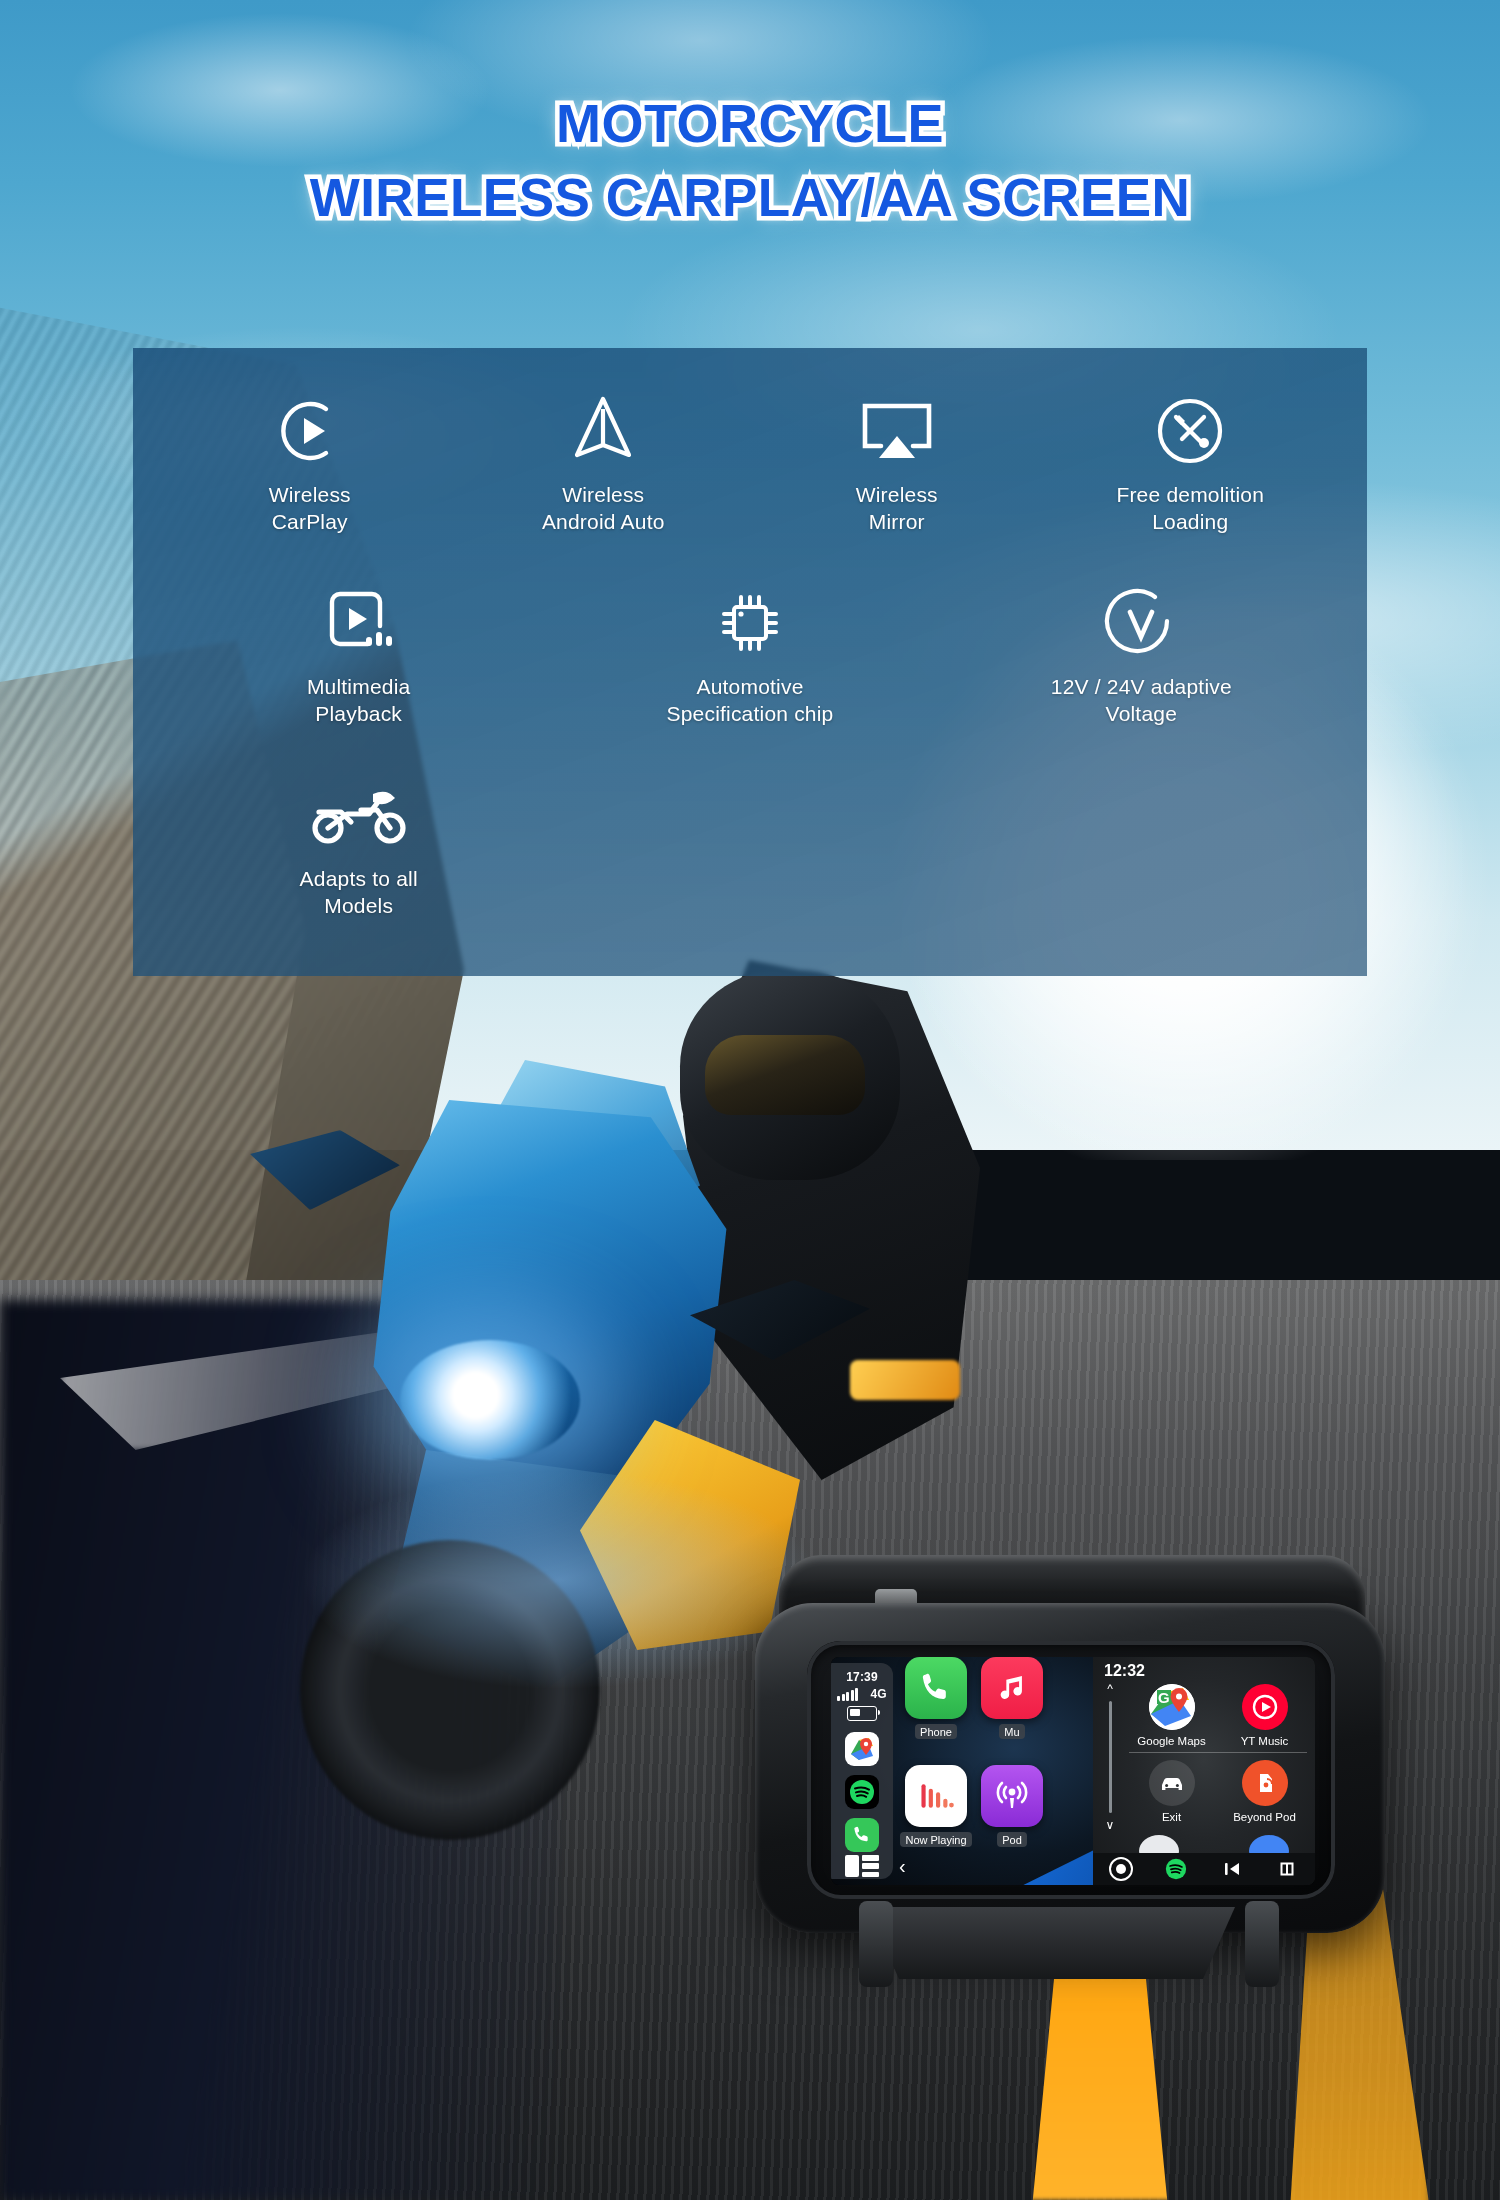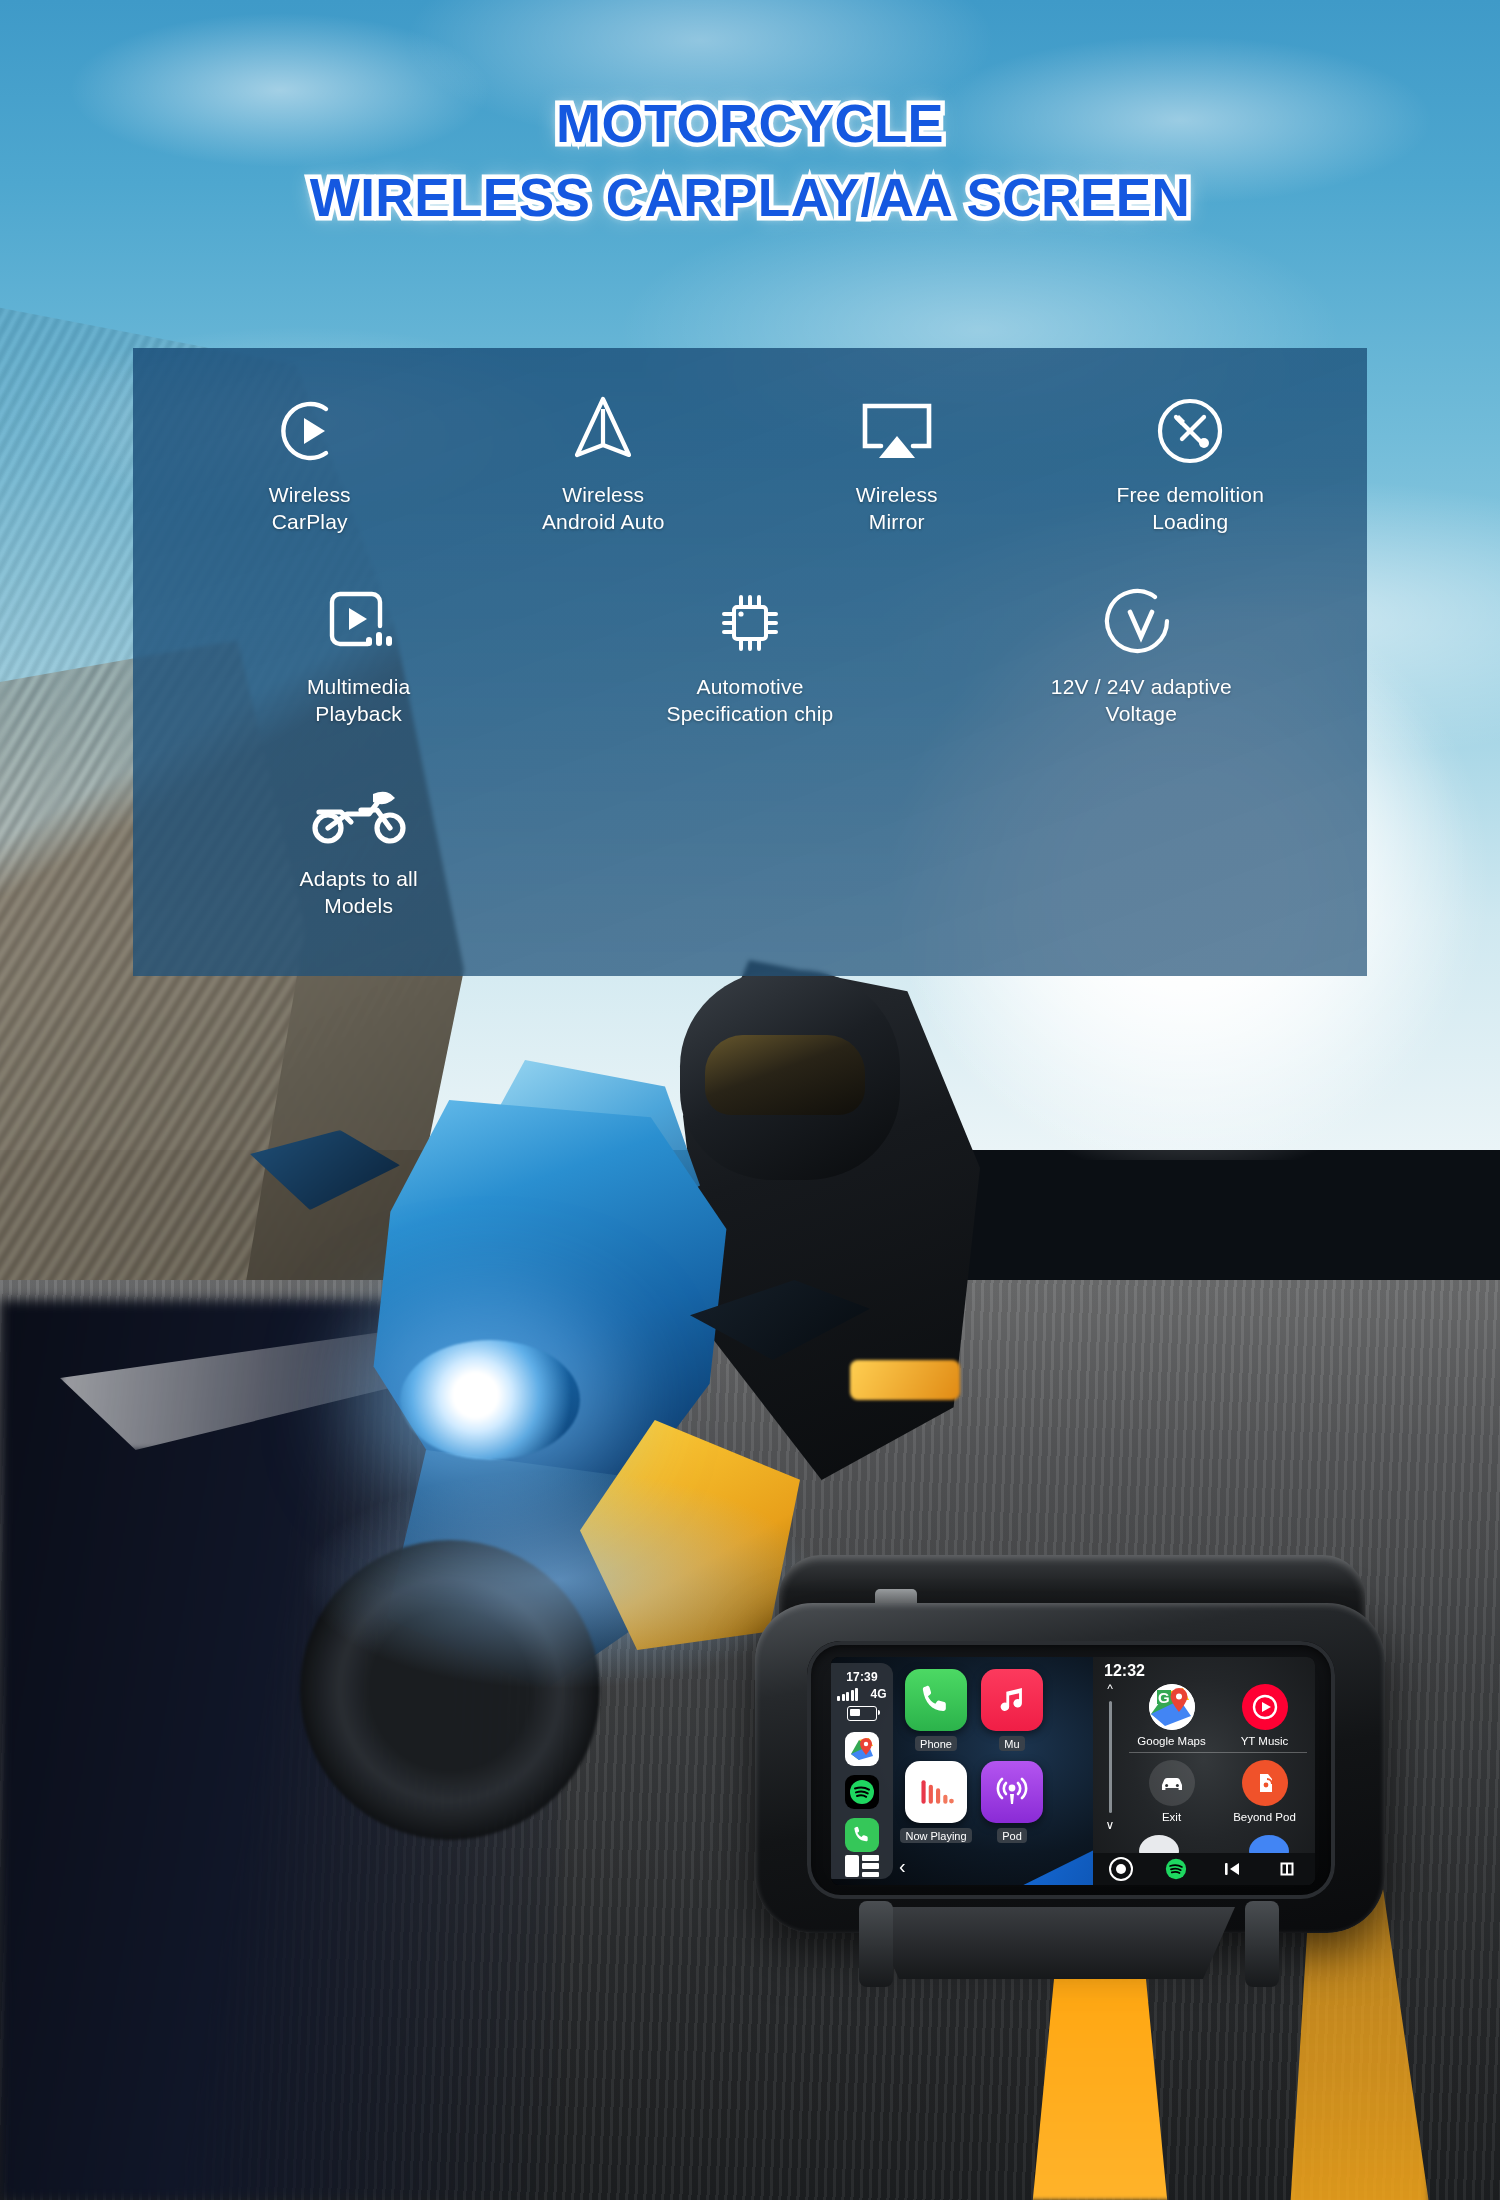--- a/index.html
+++ b/index.html
@@ -160,21 +160,21 @@
   .sig i:nth-child(2){height:7px;}
   .sig i:nth-child(3){height:9px;}
   .sig i:nth-child(4){height:11px;}
   .sig i:nth-child(5){height:13px;}
   .net{color:#fff;font-size:12px;font-weight:bold;}
   .bat{margin-top:5px;width:28px;height:13px;border:1.6px solid #fff;border-radius:3px;position:relative;}
   .bat::after{content:"";position:absolute;right:-4px;top:3px;width:2.5px;height:5px;background:#fff;border-radius:0 2px 2px 0;}
   .bat i{position:absolute;left:1.5px;top:1.5px;width:10px;height:7px;background:#fff;border-radius:1px;}
   .cp-dock{display:flex;flex-direction:column;gap:9px;margin-top:11px;}
   .dicon{width:34px;height:34px;border-radius:9px;display:flex;align-items:center;justify-content:center;overflow:hidden;}
-  .cp-apps{position:absolute;left:74px;top:12px;width:200px;display:flex;flex-wrap:wrap;gap:10px 14px;}
+  .cp-apps{position:absolute;left:74px;top:0;width:200px;display:flex;flex-wrap:wrap;gap:26px 14px;}
   .app{width:62px;display:flex;flex-direction:column;align-items:center;}
   .app-ic{width:62px;height:62px;border-radius:15px;display:flex;align-items:center;justify-content:center;overflow:hidden;
           box-shadow:0 3px 8px rgba(0,0,0,.5);}
   .app-lbl{margin-top:5px;font-size:11px;color:#fff;background:rgba(60,66,74,.92);border-radius:4px;padding:1.5px 5px;white-space:nowrap;}
   .cp-bottom{position:absolute;left:0;bottom:4px;width:262px;height:30px;display:flex;align-items:center;}
   .cp-grid-btn{width:34px;height:22px;margin-left:14px;display:flex;gap:2.5px;}
   .cp-grid-btn .g1{width:14px;height:22px;background:#fff;border-radius:2px;}
   .cp-grid-btn .g2{flex:1;display:flex;flex-direction:column;justify-content:space-between;}
   .cp-grid-btn .g2 i{display:block;height:5.5px;background:#fff;border-radius:1px;}
   .cp-back{margin-left:20px;color:#fff;font-size:20px;line-height:1;}

